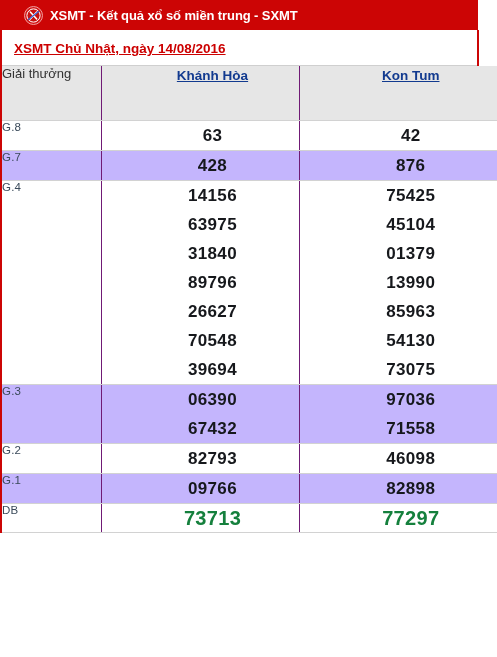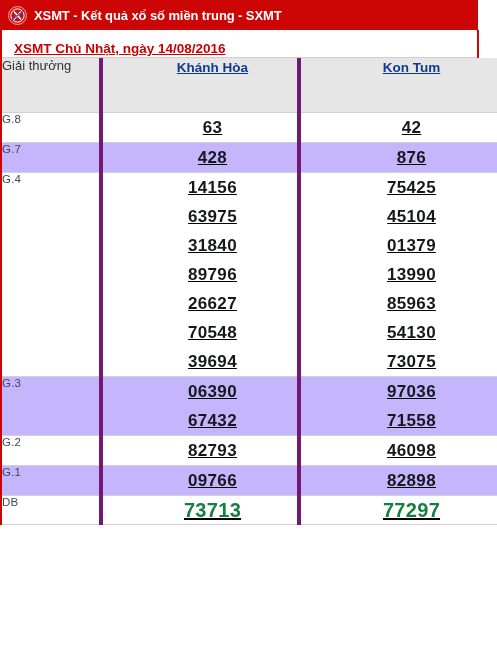--- a/index.html
+++ b/index.html
@@ -21,21 +21,21 @@
     position: relative;
   }
 
   
   .titlebar {
     height: 30px;
     width: 478px;
     background: #cc0505;
     display: flex;
     align-items: center;
-    padding: 0 0 0 8px;
+    padding: 0 0 0 24px;
     box-sizing: border-box;
   }
   .title-icon {
     width: 17px;
     height: 17px;
     border-radius: 50%;
     background: #d41515;
     border: 1px solid #f0a0a0;
     position: relative;
     flex: 0 0 auto;
@@ -58,21 +58,21 @@
   .panel {
     border-left: 2px solid #cc0505;
     border-right: 2px solid #cc0505;
     box-sizing: border-box;
     width: 479px;
     background: #ffffff;
   }
 
   
   .dateline {
-    padding: 9px 0 0 12px;
+    padding: 9px 0 8px 12px;
     background: #ffffff;
     border-bottom: 1px solid #cfcfcf;
   }
   .dateline-link {
     color: #cc0000;
     font-size: 13.5px;
     font-weight: bold;
     text-decoration: underline;
     white-space: nowrap;
     cursor: pointer;
@@ -88,21 +88,21 @@
   table.results col.c-prov  { width: 198px; }
 
   table.results th,
   table.results td {
     border-bottom: 1px solid #d2d2d2;
     vertical-align: top;
     padding: 0;
   }
   table.results th.prov,
   table.results td.prov {
-    border-left: 4px solid #701a75;
+    border-left: 1px solid #701a75;
     padding-left: 25px;
   }
 
   thead th {
     background: #e6e6e6;
     height: 54px;
     vertical-align: middle;
   }
   th.prize-head {
     text-align: left;
@@ -127,21 +127,20 @@
 
   td.prize {
     padding: 5px 0 6px 12px;
     font-size: 11.5px;
     color: #3a4a5a;
     letter-spacing: 0.2px;
   }
   td.nums {
     text-align: center;
     padding: 4px 0 6px 0;
-    text-decoration: underline;
   }
   .num {
     font-size: 17px;
     font-weight: bold;
     color: #16181c;
     line-height: 29px;
     letter-spacing: 0.3px;
   }
   tr.db .num {
     color: #15803d;

